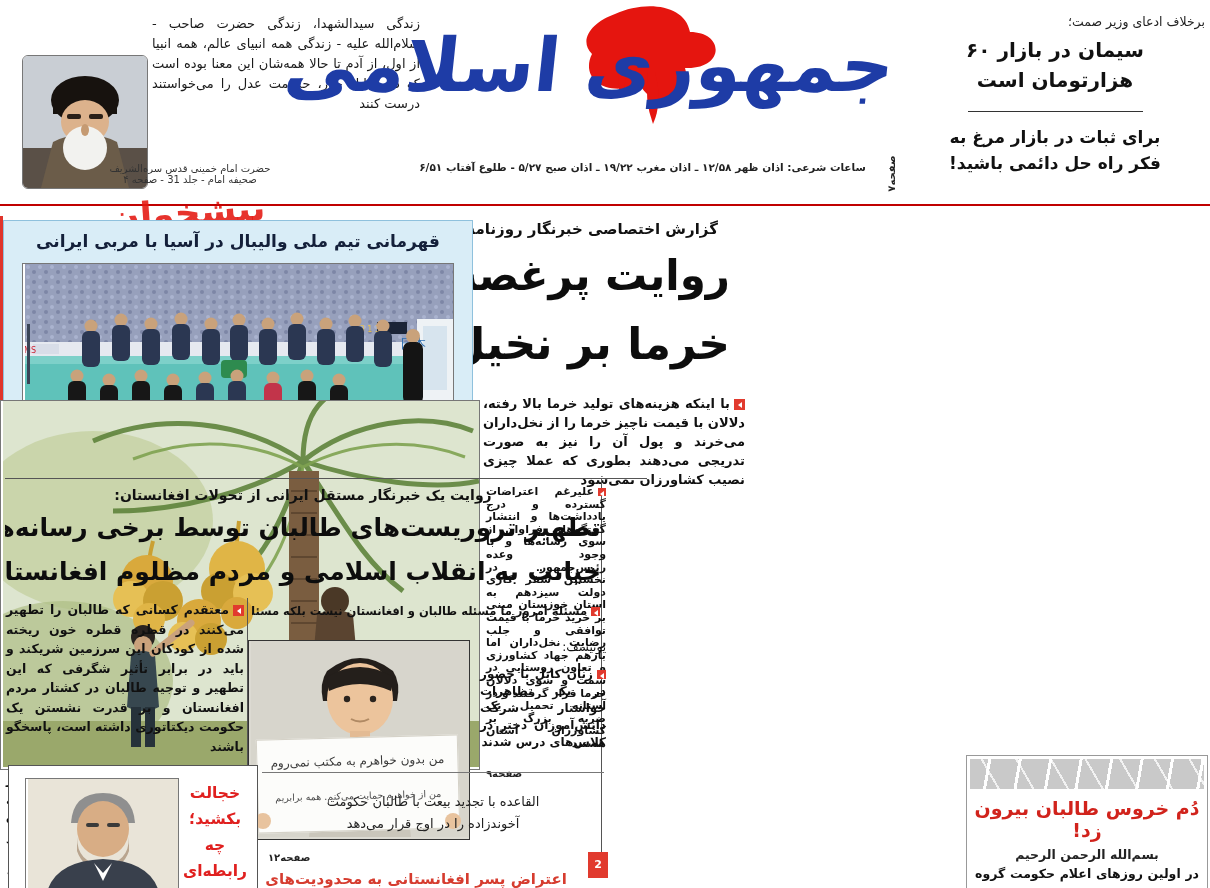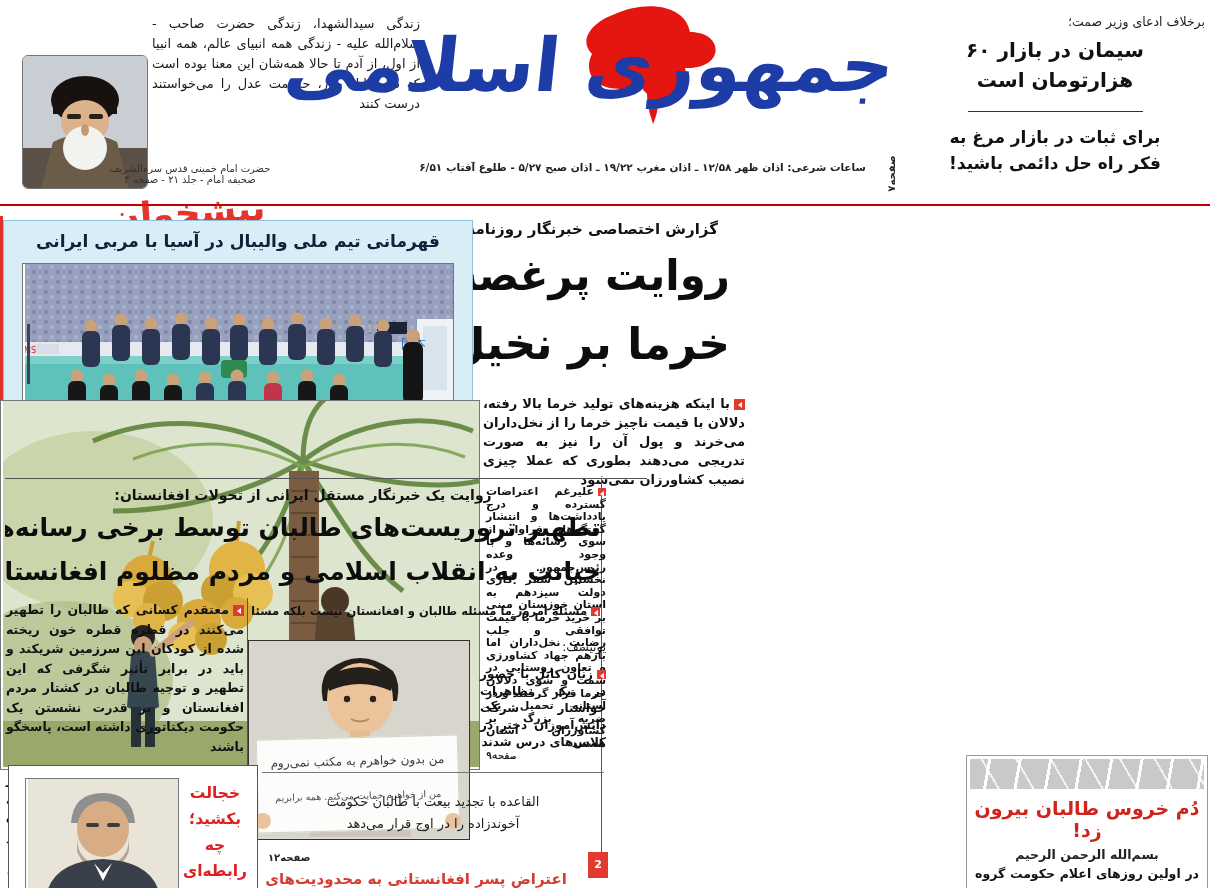--- a/index.html
+++ b/index.html
@@ -37,21 +37,21 @@
       <ellipse cx="62" cy="92" rx="22" ry="22" fill="#f2f2ef"></ellipse>
       <rect x="44" y="58" width="14" height="5" rx="2" fill="#2a2018"></rect>
       <rect x="66" y="58" width="14" height="5" rx="2" fill="#2a2018"></rect>
       <ellipse cx="62" cy="74" rx="4" ry="6" fill="#c59a72"></ellipse>
     </svg>
   </div>
 
   <div class="abs jt" style="right:790px;top:14px;width:268px;font-size:13px;line-height:20px;color:#1a1a1a;">زندگی سیدالشهدا، زندگی حضرت صاحب - سلام‌الله علیه - زندگی همه انبیای عالم، همه انبیا از اول، از آدم تا حالا همه‌شان این معنا بوده است که در مقابل جور، حکومت عدل را می‌خواستند درست کنند</div>
   <div class="abs" style="right:900px;top:163px;width:240px;font-size:10px;color:#333;text-align:center;">
     <div>حضرت امام خمینی قدس سره‌الشریف</div>
-    <div>صحیفه امام - جلد ۲۱ - صفحه ۴</div>
+    <div>صحیفه امام - جلد 31 - صفحه ۴</div>
   </div>
 
   <div class="abs" style="left:420px;top:0;width:480px;height:160px;overflow:visible;">
     <svg class="abs" style="left:140px;top:2px;" width="190" height="140" viewBox="0 0 190 140">
       <path d="M55 12 C85 -2 125 2 130 30 C165 30 165 68 125 66 C135 100 90 108 80 82 C45 96 20 76 32 52 C18 38 32 20 55 12 Z" fill="#e5150f"></path>
       <path d="M95 70 q8 30 -2 52 q-9 -24 -5 -52 z" fill="#e5150f"></path>
       <path d="M65 64 q2 20 -4 30 q-5 -14 -1 -30 z" fill="#e5150f"></path>
     </svg>
     <div class="abs mast" style="right:6px;top:22px;font-size:74px;">جمهوری اسلامی</div>
   </div>
@@ -209,21 +209,21 @@
           <rect x="336" y="300" width="12" height="60" fill="#4a3826"></rect>
       </g>
     </svg>
   </div>
 
   <div class="abs hline" style="left:5px;top:478px;width:642px;"></div>
   <div class="abs vline" style="left:601px;top:478px;height:384px;"></div>
 
   <div class="abs" style="right:604px;top:486px;width:120px;">
     <div class="jt bld" style="font-size:11px;line-height:12.6px;color:#111;"><span class="blt" style="width:8px;height:8px;"></span><span>علیرغم اعتراضات گسترده و درج یادداشت‌ها و انتشار گفتگوهای فراوان از سوی رسانه‌ها و با وجود وعده رئیس‌جمهور در نخستین سفر کاری دولت سیزدهم به استان خوزستان مبنی بر خرید خرما با قیمت توافقی و جلب رضایت نخل‌داران اما بازهم جهاد کشاورزی و تعاون روستایی در سمت و سوی دلالان خرما قرار گرفتند و در آستانه تحمیل یک ضربه بزرگ بر کشاورزان استان هستند</span></div>
-    <div class="pref" style="margin-top:0;text-align:left;font-family:Liberation Mono, monospace;">صفحه۹</div>
+    <div class="pref" style="margin-top:18px;text-align:left;">صفحه۹</div>
   </div>
 
   <div class="abs ctr bld" style="left:5px;top:487px;width:596px;font-size:14px;color:#111;">روایت یک خبرنگار مستقل ایرانی از تحولات افغانستان:</div>
   <div class="abs" style="left:5px;top:506px;width:596px;height:92px;overflow:hidden;">
     <div class="ctr bld" style="font-size:25px;color:#0d0d0d;white-space:nowrap;line-height:44px;">تطهیر تروریست‌های طالبان توسط برخی رسانه‌های ایران</div>
     <div class="ctr bld" style="font-size:25px;color:#0d0d0d;white-space:nowrap;line-height:44px;">خیانت به انقلاب اسلامی و مردم مظلوم افغانستان است</div>
   </div>
   <div class="abs bld" style="left:252px;top:604px;width:348px;font-size:11.5px;color:#111;white-space:nowrap;overflow:hidden;">
     <span class="blt" style="width:9px;height:9px;"></span><span>مسئله امروز ما مسئله طالبان و افغانستان نیست بلکه مسئله شرافت و انسانیت است</span>
   </div>

